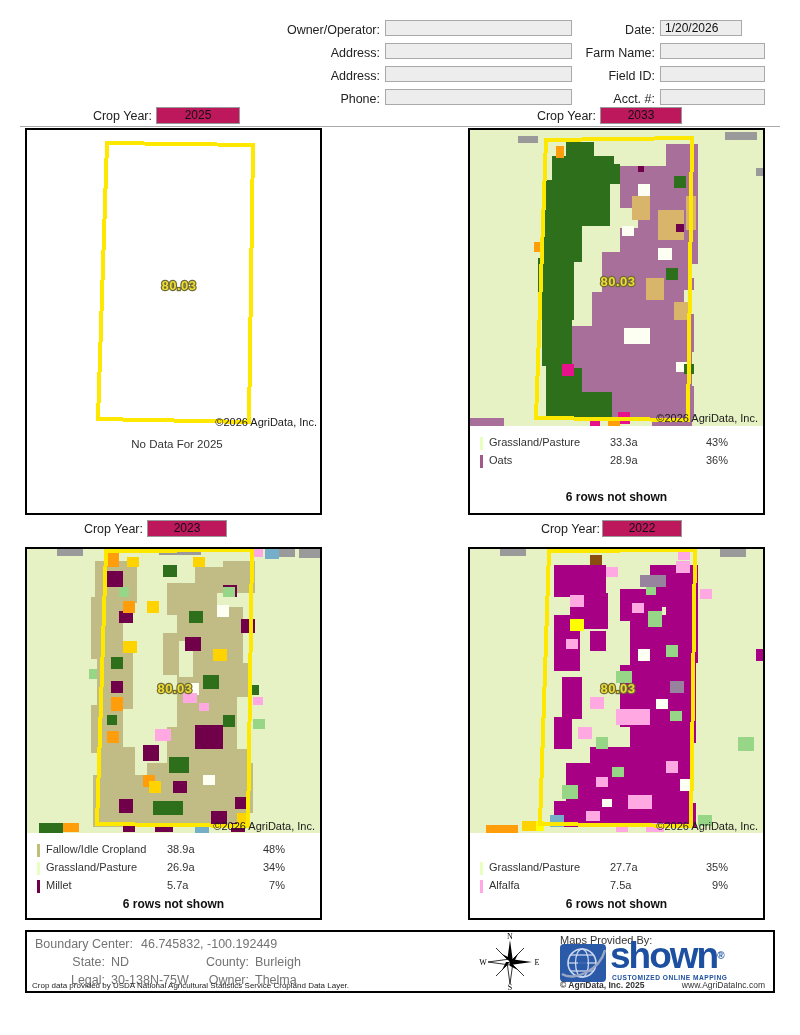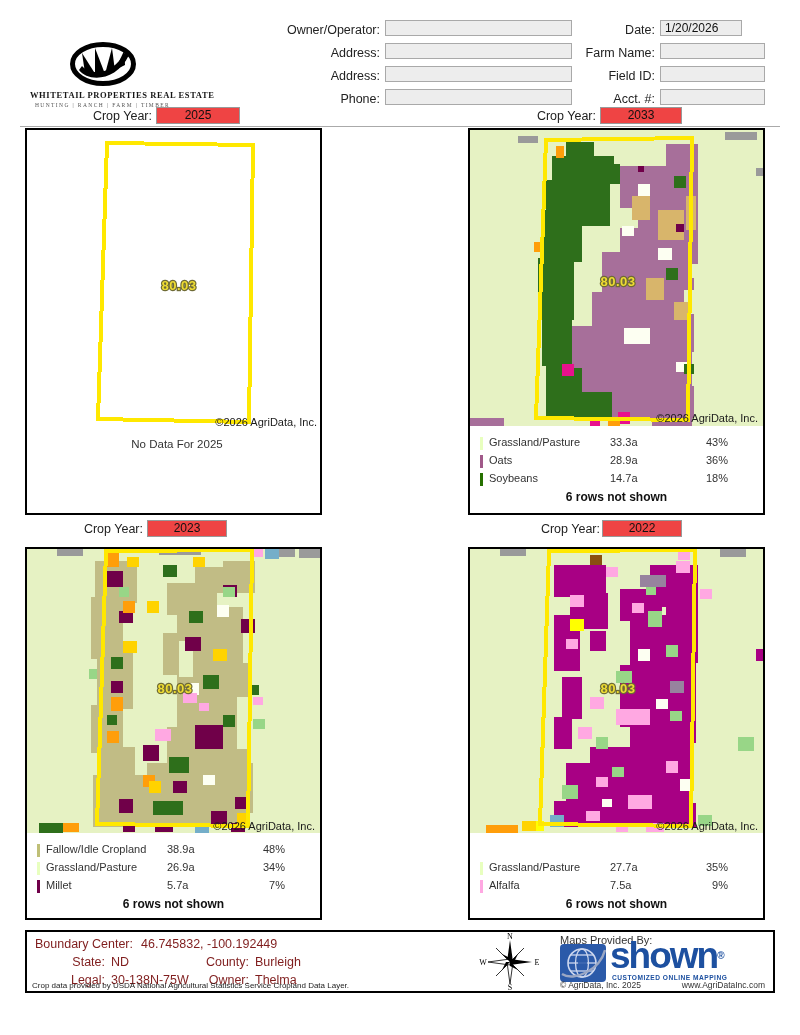--- a/index.html
+++ b/index.html
@@ -4,21 +4,21 @@
 <style>
   html,body{margin:0;padding:0;background:#fff;}
   .page{position:relative;width:800px;height:1035px;background:#ffffff;
         font-family:"Liberation Sans",sans-serif;color:#111;overflow:hidden;}
   .abs{position:absolute;}
   
   .title{font-size:18px;font-weight:bold;letter-spacing:.2px;color:#000;}
   .lbl{font-size:12.5px;color:#222;text-align:right;white-space:nowrap;}
   .inp{background:#ededed;border:1px solid #a9a9a9;height:14px;font-size:12px;
        padding:0 4px;font-family:"Liberation Sans",sans-serif;color:#111;box-sizing:content-box;}
-  .cy-box{background:#ef4444;border:1px solid #999;height:15px;text-align:center;
+  .cy-box{background:#be185d;border:1px solid #999;height:15px;text-align:center;
           font-size:12px;line-height:15px;color:#111;}
   .divider{background:#aaa;height:1px;}
   .wt-name{font-family:"Liberation Serif",serif;font-size:8.5px;letter-spacing:.6px;
            color:#161616;text-align:center;white-space:nowrap;font-weight:bold;}
   .wt-tag{font-family:"Liberation Serif",serif;font-size:5.5px;letter-spacing:1.4px;
           color:#555;text-align:center;white-space:nowrap;margin-top:2px;}
   
   .panel{position:absolute;border:2px solid #000;background:#fff;}
   .legend{position:absolute;left:0;width:100%;background:#fff;}
   .lrow{position:absolute;width:100%;height:16px;font-size:11px;color:#333;}
@@ -34,50 +34,36 @@
   .f-rye{fill:#a80084}.f-alf{fill:#ffa8e2}.f-orange{fill:#ff9e0a}.f-yellow{fill:#ffd300}
   .f-yel2{fill:#ffff00}.f-lgreen{fill:#98d687}.f-gray{fill:#9a9a9a}.f-blue{fill:#74aec9}
   .f-tan{fill:#d8b56b}.f-mag{fill:#e8118c}.f-brown{fill:#8a4f10}.f-lav{fill:#97839e}
   .boundary{fill:none;stroke-width:4;stroke-linejoin:miter;}
   .parcel{font:bold 13px "Liberation Sans",sans-serif;fill:#eedc32;stroke:#6e6a35;
           stroke-width:2.4px;paint-order:stroke;letter-spacing:.5px;}
   .cpy{font:11px "Liberation Sans",sans-serif;fill:#1a1a1a;}
   .nodata{font:11.5px "Liberation Sans",sans-serif;fill:#333;}
   
   .fbox{position:absolute;border:2px solid #000;background:#fff;}
-  .ftxt{font-size:12.5px;color:#7f1d1d;white-space:nowrap;}
+  .ftxt{font-size:12.5px;color:#737373;white-space:nowrap;}
   .fsmall{font-size:8px;color:#222;white-space:nowrap;}
   .cpl{font-family:"Liberation Serif",serif;font-size:8px;fill:#000;}
   .mpb{font-size:11px;color:#333;}
   .surety-brand{font-size:37px;font-weight:bold;color:#1d50a0;letter-spacing:-2px;
                 line-height:34px;font-family:"Liberation Sans",sans-serif;}
   .surety-reg{font-size:10px;color:#1d50a0;font-weight:bold;vertical-align:top;}
   .surety-tag{font-size:6.6px;font-weight:bold;color:#1d50a0;letter-spacing:.5px;white-space:nowrap;}
   .surety-sub{font-size:8.5px;color:#333;white-space:nowrap;}
 </style>
 </head>
 <body>
 
 <div class="page">
 
 
-  <div class="abs" style="left:30px;top:42px;width:145px;">
-    <div style="text-align:center;">
-      <svg width="66" height="44" viewBox="0 0 66 44">
-        <ellipse cx="33" cy="22" rx="30.5" ry="19.5" fill="none" stroke="#000" stroke-width="5"></ellipse>
-        <path d="M9,28 C18,40 46,40 59,13 L55,10 C44,32 22,35 12,24 Z" fill="#000"></path>
-        <polygon points="15,31 12,11 24,30" fill="#000"></polygon>
-        <polygon points="25,33 25,6 35,32" fill="#000"></polygon>
-        <polygon points="35,32 42,6 45,29" fill="#000"></polygon>
-        <polygon points="45,28 54,9 55,23" fill="#000"></polygon>
-      </svg>
-    </div>
-    <div class="wt-name">WHITETAIL PROPERTIES REAL ESTATE</div>
-    <div class="wt-tag">HUNTING | RANCH | FARM | TIMBER</div>
-  </div>
 
   <div class="abs lbl" style="left:242px;top:23px;width:138px;">Owner/Operator:</div>
   <input class="abs inp" style="left: 385px; top: 20px; width: 177px;" readonly="" value="">
   <div class="abs lbl" style="left:242px;top:46px;width:138px;">Address:</div>
   <input class="abs inp" style="left: 385px; top: 43px; width: 177px;" readonly="" value="">
   <div class="abs lbl" style="left:242px;top:69px;width:138px;">Address:</div>
   <input class="abs inp" style="left: 385px; top: 66px; width: 177px;" readonly="" value="">
   <div class="abs lbl" style="left:242px;top:92px;width:138px;">Phone:</div>
   <input class="abs inp" style="left: 385px; top: 89px; width: 177px;" readonly="" value="">
 
@@ -172,26 +158,20 @@
         <span class="sw" style="background: rgb(232, 255, 191);"></span>
         <span class="lname">Grassland/Pasture</span>
         <span class="lacres">33.3a</span>
         <span class="lpct">43%</span>
       </div>
       <div class="lrow" style="top:28px;">
         <span class="sw" style="background: rgb(160, 89, 137);"></span>
         <span class="lname">Oats</span>
         <span class="lacres">28.9a</span>
         <span class="lpct">36%</span>
-      </div>
-      <div class="lrow" style="top:46px;">
-        <span class="sw" style="background: rgb(38, 112, 0);"></span>
-        <span class="lname">Soybeans</span>
-        <span class="lacres">14.7a</span>
-        <span class="lpct">18%</span>
       </div>
       <div class="nrows" style="top:64px;">6 rows not shown</div>
     </div>
   </div>
 
   <div class="abs lbl" style="left:41px;top:522px;width:102px;">Crop Year:</div>
   <div class="abs cy-box" style="left:147px;top:520px;width:78px;">2023</div>
   <div class="abs lbl" style="left:498px;top:522px;width:102px;">Crop Year:</div>
   <div class="abs cy-box" style="left:602px;top:520px;width:78px;">2022</div>
 
@@ -432,19 +412,19 @@
       <circle cx="22" cy="19" r="14" fill="none" stroke="#cdd7ee" stroke-width="1.6"></circle>
       <ellipse cx="22" cy="19" rx="6.5" ry="14" fill="none" stroke="#cdd7ee" stroke-width="1.3"></ellipse>
       <line x1="8" y1="19" x2="36" y2="19" stroke="#cdd7ee" stroke-width="1.3"></line>
       <line x1="10" y1="11" x2="34" y2="11" stroke="#cdd7ee" stroke-width="1.3"></line>
       <line x1="10" y1="27" x2="34" y2="27" stroke="#cdd7ee" stroke-width="1.3"></line>
       <rect x="18" y="14" width="9" height="10" fill="#2b5aa9" opacity="0.85"></rect>
       <path d="M2,30 C14,38 40,26 45,6" fill="none" stroke="#9aa7c4" stroke-width="2.4"></path>
     </svg>
     <div class="abs surety-brand" style="left:583px;top:7px;"><span>shown</span><span class="surety-reg">®</span></div>
     <div class="abs surety-tag" style="left:585px;top:42px;">CUSTOMIZED ONLINE MAPPING</div>
-    <div class="abs surety-sub" style="left:533px;top:48px;">© AgriData, Inc. 2025</div>
+    <div class="abs surety-sub" style="left:533px;top:48px;font-weight:bold;">© AgriData, Inc. 2025</div>
     <div class="abs surety-sub" style="left:598px;top:48px;width:140px;text-align:right;">www.AgriDataInc.com</div>
 
     <div class="abs fsmall" style="left:5px;bottom:1px;">Crop data provided by USDA National Agricultural Statistics Service Cropland Data Layer.</div>
   </div>
 
 </div>
 
 </body></html>

